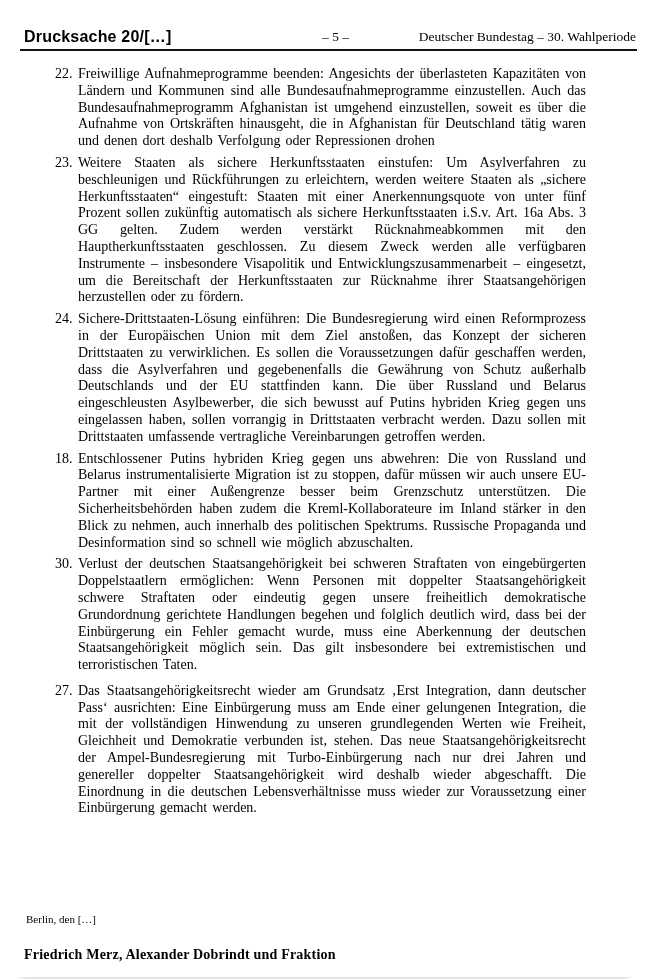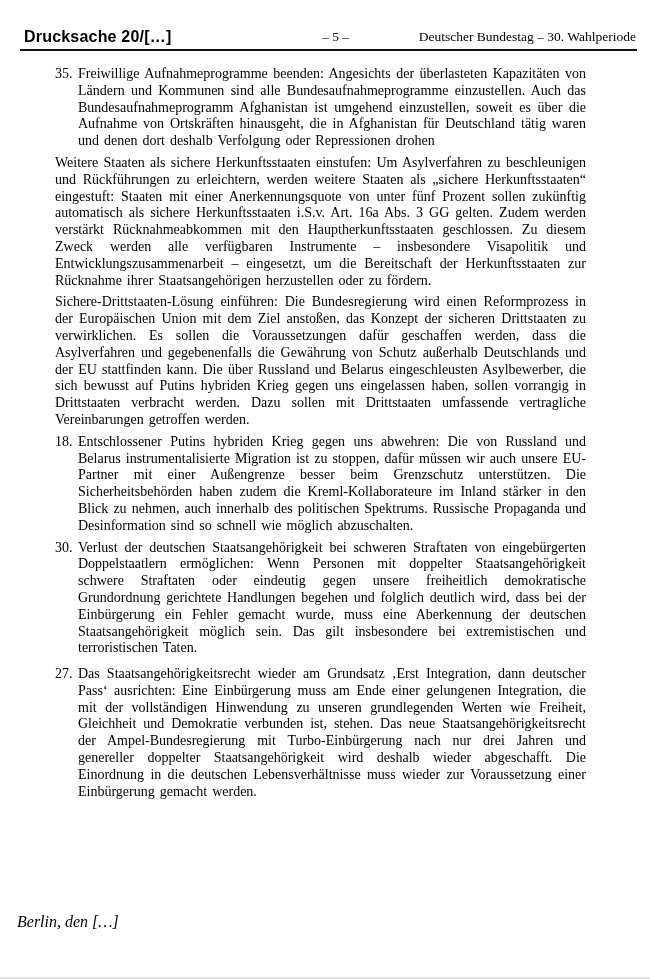--- a/index.html
+++ b/index.html
@@ -4,20 +4,21 @@
 <style>
   html, body { margin: 0; padding: 0; background: #ffffff; }
   .page {
     position: relative;
     width: 650px;
     height: 979px;
     background: #ffffff;
     color: #000000;
     font-family: "Liberation Serif", serif;
     overflow: hidden;
+    border-radius: 28px;
   }
   
   .header {
     position: relative;
     height: 20px;
     margin: 26px 14px 0 24px;
   }
   .doc-number {
     position: absolute;
     left: 0;
@@ -65,24 +66,23 @@
   }
   .item-text {
     flex: 1;
     text-align: justify;
     word-spacing: 1.5px;
     hyphens: none;
   }
   
   .closing-place-date {
     position: absolute;
-    left: 17px;
+    left: 26px;
     top: 913px;
-    font-size: 16px;
-    font-style: italic;
+    font-size: 11px;
   }
   .signature-line {
     position: absolute;
     left: 24px;
     top: 947px;
     font-size: 14px;
     font-weight: bold;
     letter-spacing: 0.2px;
   }
   .page-bottom-edge {
@@ -102,29 +102,31 @@
   <div class="header">
     <span class="doc-number">Drucksache 20/[…]</span>
     <span class="page-number">– 5 –</span>
     <span class="publication">Deutscher Bundestag – 30. Wahlperiode</span>
   </div>
   <div class="header-rule"></div>
 
   <div class="list">
 
     <div class="item">
-      <span class="item-number">35.</span>
+      <span class="item-number">22.</span>
       <div class="item-text">Freiwillige Aufnahmeprogramme beenden: Angesichts der überlasteten Kapazitäten von Ländern und Kommunen sind alle Bundesaufnahmeprogramme einzustellen. Auch das Bundesaufnahmeprogramm Afghanistan ist umgehend einzustellen, soweit es über die Aufnahme von Ortskräften hinausgeht, die in Afghanistan für Deutschland tätig waren und denen dort deshalb Verfolgung oder Repressionen drohen</div>
     </div>
 
     <div class="item">
+      <span class="item-number">23.</span>
       <div class="item-text">Weitere Staaten als sichere Herkunftsstaaten einstufen: Um Asylverfahren zu beschleunigen und Rückführungen zu erleichtern, werden weitere Staaten als „sichere Herkunftsstaaten“ eingestuft: Staaten mit einer Anerkennungsquote von unter fünf Prozent sollen zukünftig automatisch als sichere Herkunftsstaaten i.S.v. Art. 16a Abs. 3 GG gelten. Zudem werden verstärkt Rücknahmeabkommen mit den Hauptherkunftsstaaten geschlossen. Zu diesem Zweck werden alle verfügbaren Instrumente – insbesondere Visapolitik und Entwicklungszusammenarbeit – eingesetzt, um die Bereitschaft der Herkunftsstaaten zur Rücknahme ihrer Staatsangehörigen herzustellen oder zu fördern.</div>
     </div>
 
     <div class="item">
+      <span class="item-number">24.</span>
       <div class="item-text">Sichere-Drittstaaten-Lösung einführen: Die Bundesregierung wird einen Reformprozess in der Europäischen Union mit dem Ziel anstoßen, das Konzept der sicheren Drittstaaten zu verwirklichen. Es sollen die Voraussetzungen dafür geschaffen werden, dass die Asylverfahren und gegebenenfalls die Gewährung von Schutz außerhalb Deutschlands und der EU stattfinden kann. Die über Russland und Belarus eingeschleusten Asylbewerber, die sich bewusst auf Putins hybriden Krieg gegen uns eingelassen haben, sollen vorrangig in Drittstaaten verbracht werden. Dazu sollen mit Drittstaaten umfassende vertragliche Vereinbarungen getroffen werden.</div>
     </div>
 
     <div class="item">
       <span class="item-number">18.</span>
       <div class="item-text">Entschlossener Putins hybriden Krieg gegen uns abwehren: Die von Russland und Belarus instrumentalisierte Migration ist zu stoppen, dafür müssen wir auch unsere EU-Partner mit einer Außengrenze besser beim Grenzschutz unterstützen. Die Sicherheitsbehörden haben zudem die Kreml-Kollaborateure im Inland stärker in den Blick zu nehmen, auch innerhalb des politischen Spektrums. Russische Propaganda und Desinformation sind so schnell wie möglich abzuschalten.</div>
     </div>
 
     <div class="item">
       <span class="item-number">30.</span>
@@ -132,16 +134,17 @@
     </div>
 
     <div class="item">
       <span class="item-number">27.</span>
       <div class="item-text">Das Staatsangehörigkeitsrecht wieder am Grundsatz ‚Erst Integration, dann deutscher Pass‘ ausrichten: Eine Einbürgerung muss am Ende einer gelungenen Integration, die mit der vollständigen Hinwendung zu unseren grundlegenden Werten wie Freiheit, Gleichheit und Demokratie verbunden ist, stehen. Das neue Staatsangehörigkeitsrecht der Ampel-Bundesregierung mit Turbo-Einbürgerung nach nur drei Jahren und genereller doppelter Staatsangehörigkeit wird deshalb wieder abgeschafft. Die Einordnung in die deutschen Lebensverhältnisse muss wieder zur Voraussetzung einer Einbürgerung gemacht werden.</div>
     </div>
 
   </div>
 
   <div class="closing-place-date">Berlin, den […]</div>
+  <div class="signature-line">Friedrich Merz, Alexander Dobrindt und Fraktion</div>
 
   <div class="page-bottom-edge"></div>
 
 </div>
 
 </body></html>

